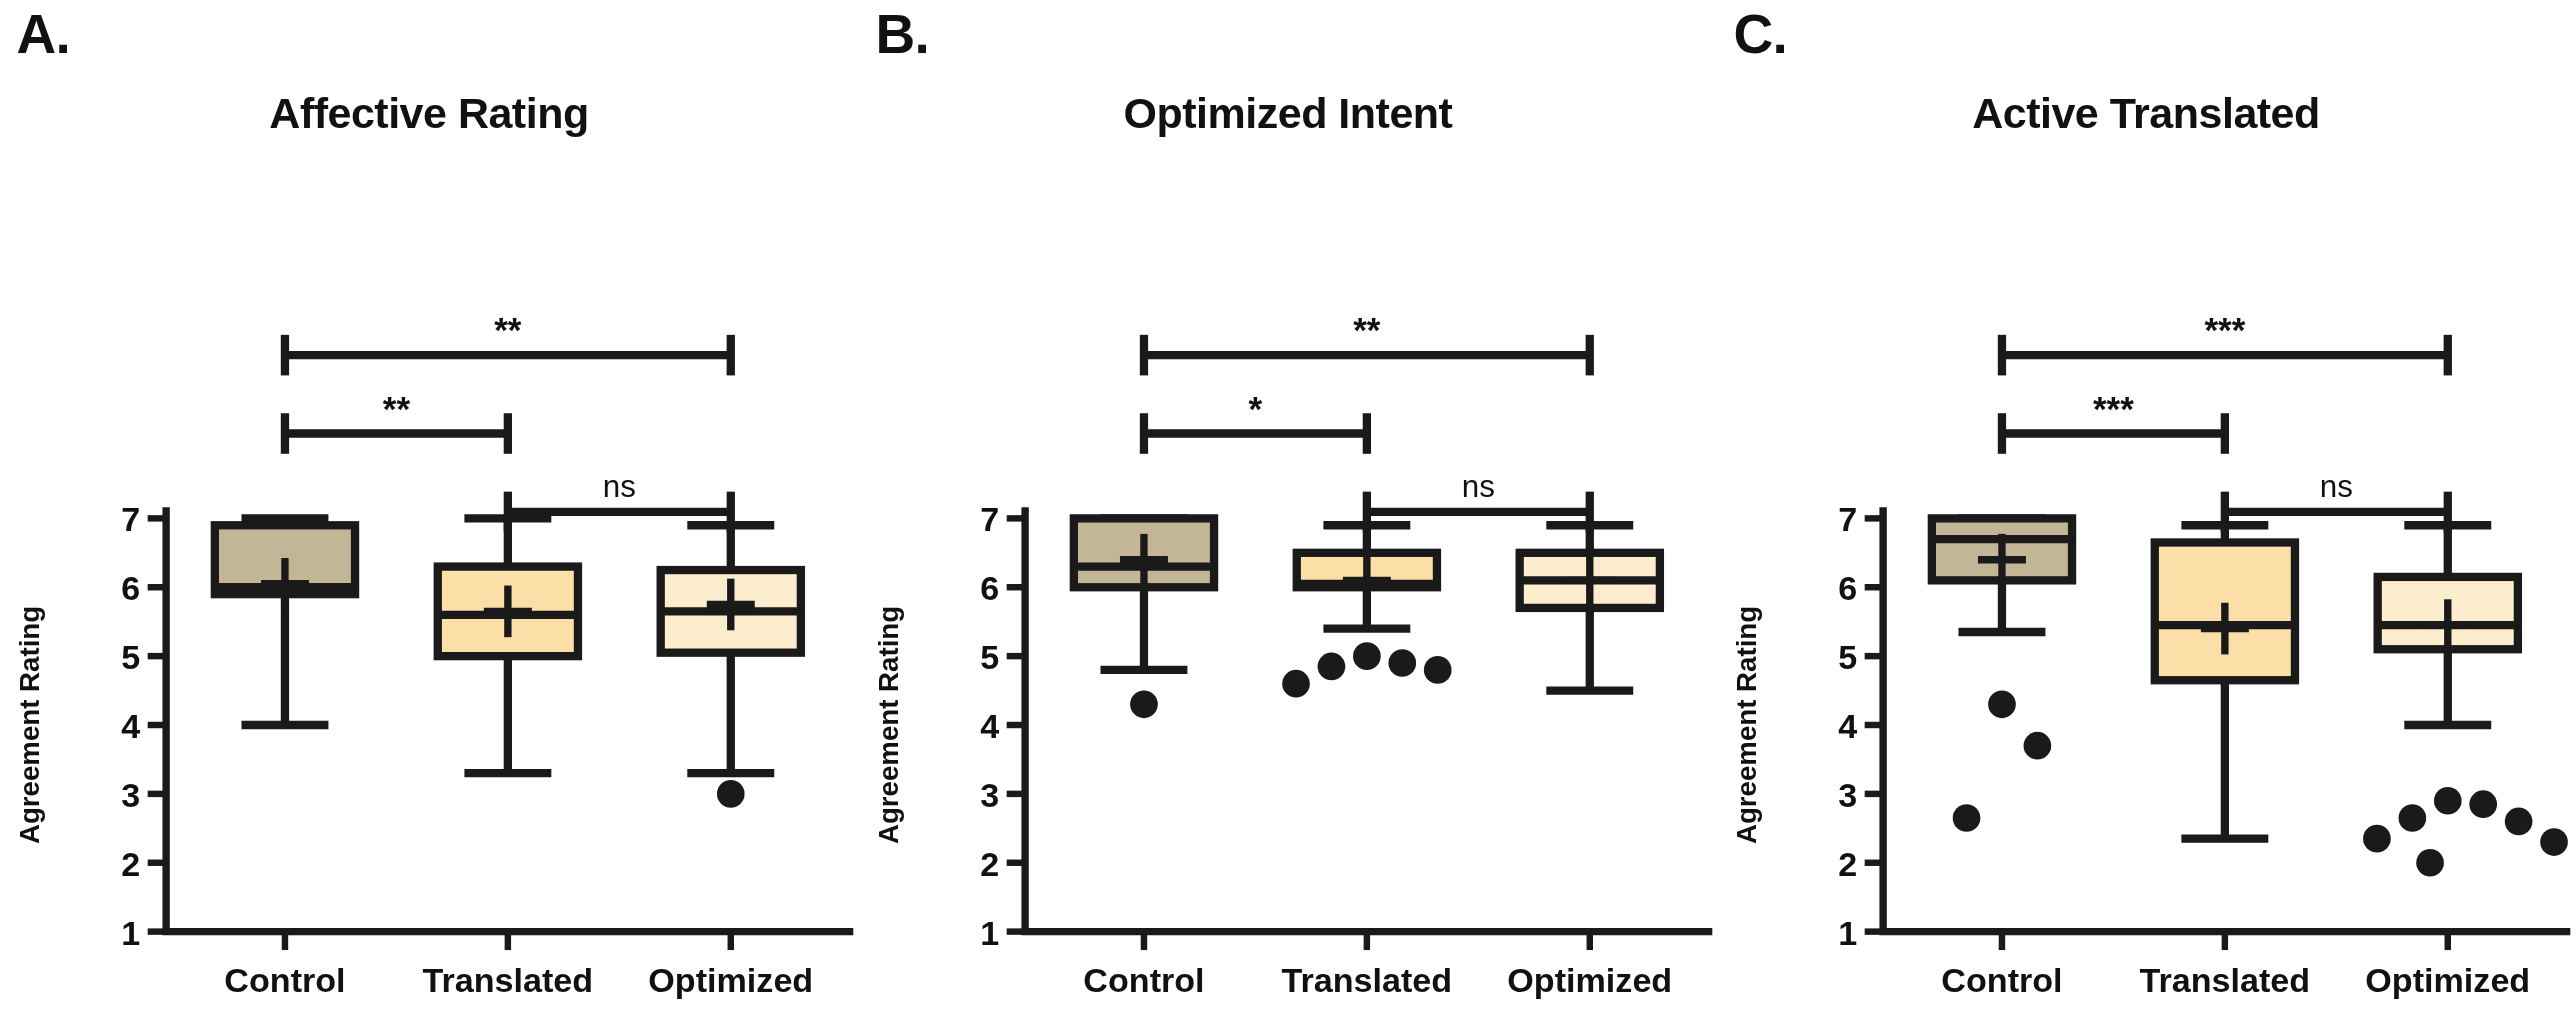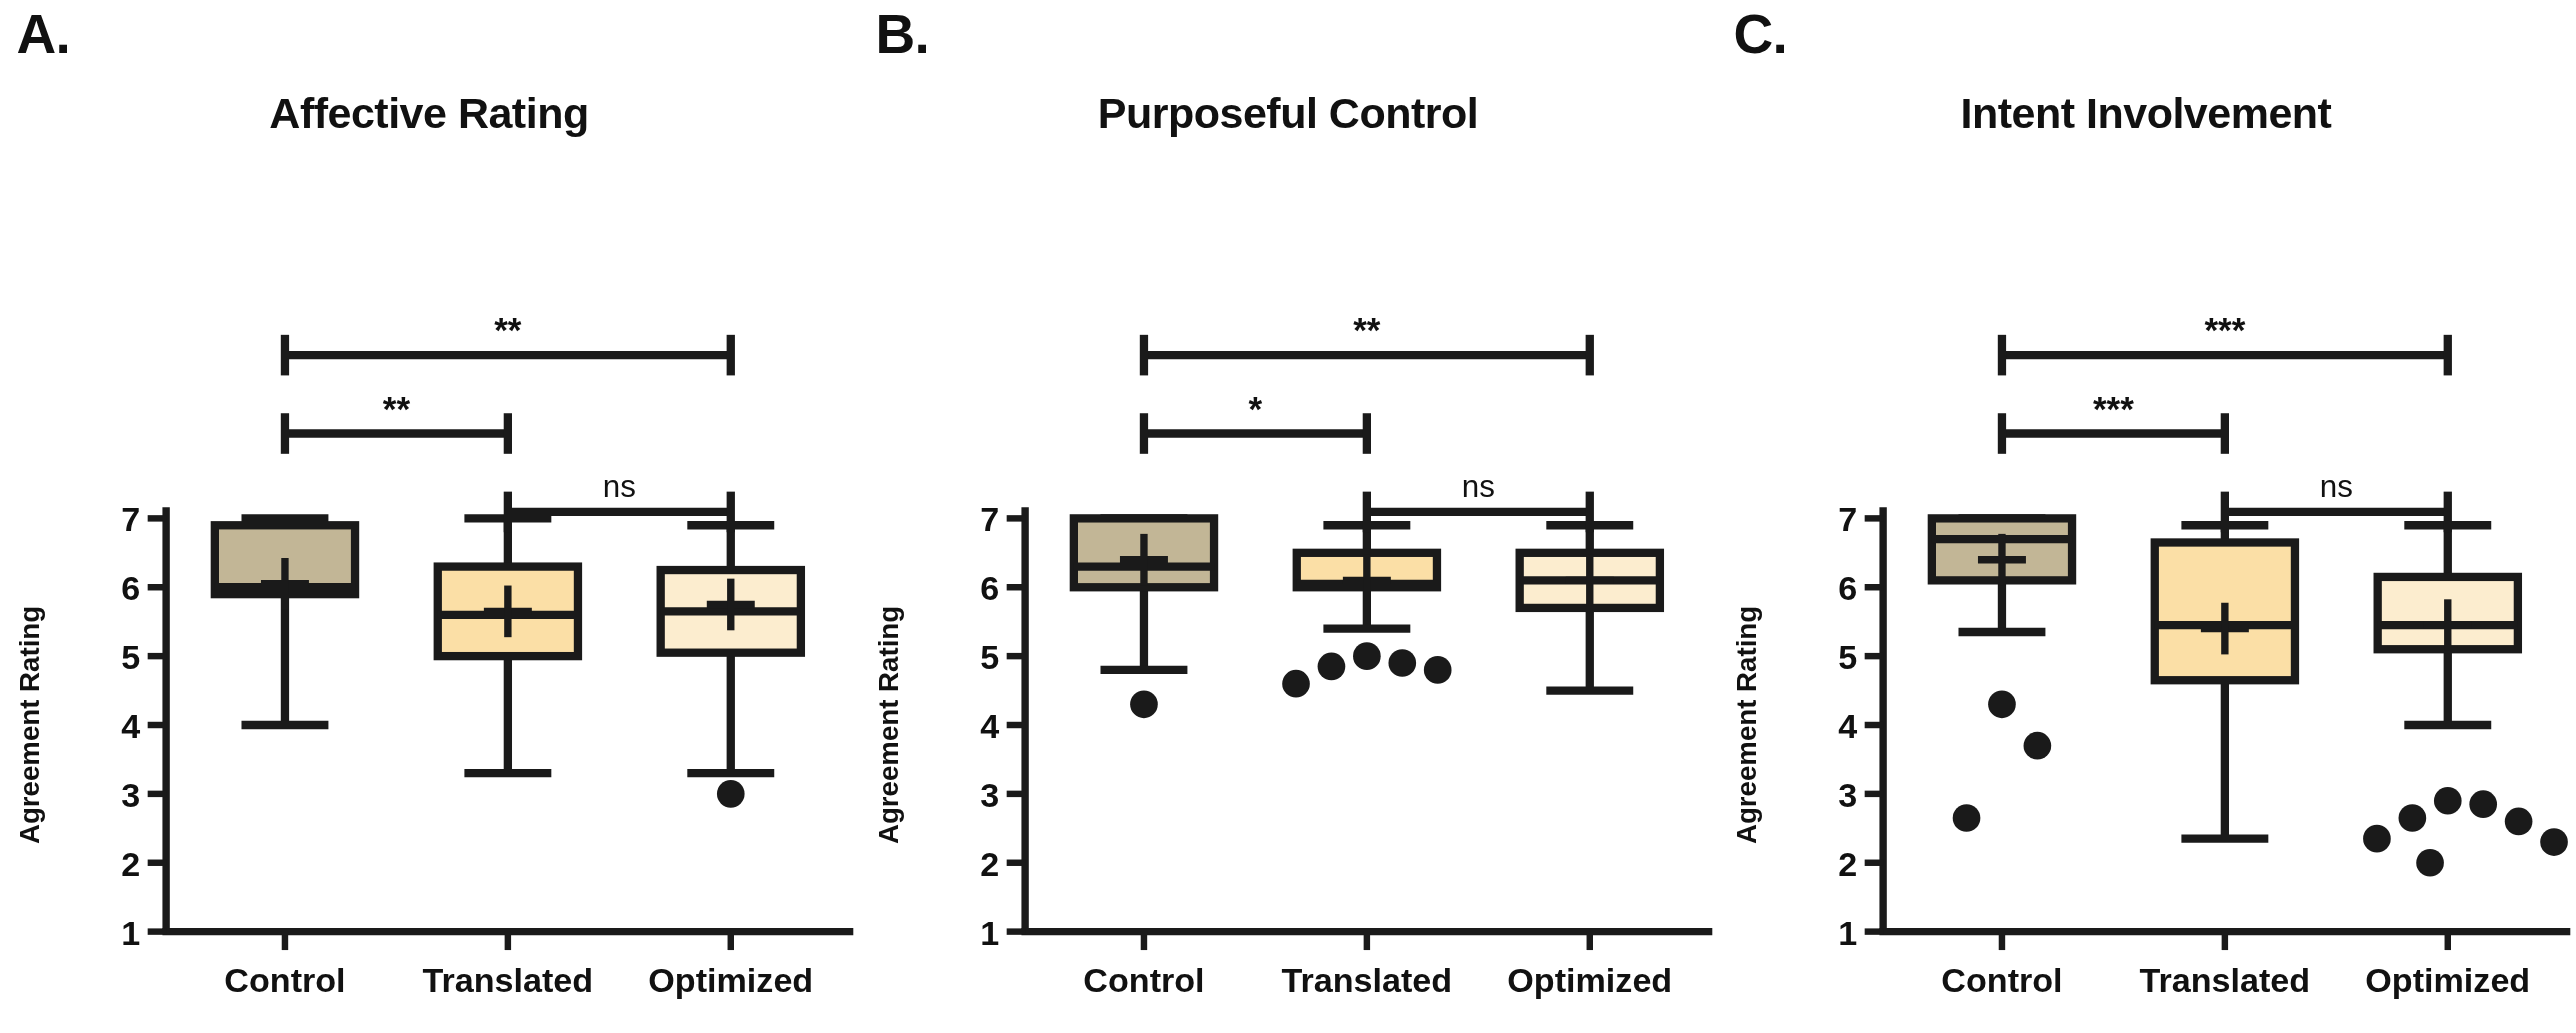--- a/index.html
+++ b/index.html
@@ -157,21 +157,21 @@
             <line x1="550.5" y1="555" x2="792.1666666666666" y2="555" stroke="#1a1a1a" stroke-width="9"></line>
             <line x1="550.5" y1="533" x2="550.5" y2="577" stroke="#1a1a1a" stroke-width="9"></line>
             <line x1="792.1666666666666" y1="533" x2="792.1666666666666" y2="577" stroke="#1a1a1a" stroke-width="9"></line>
             <text x="671.3333333333333" y="539" text-anchor="middle" class="ns-text">ns</text>
           </g>
         </svg></div>
   </div>
 
   <div class="panel" style="left:859px;">
     <div class="panel-letter">B.</div>
-    <div class="panel-title">Purposeful Control</div>
+    <div class="panel-title">Optimized Intent</div>
     <div class="plot-svg" id="plot-b"><svg width="858" height="1034" viewBox="0 0 930 1121">
           <text x="42" y="786" transform="rotate(-90 42 786)" text-anchor="middle" class="ylabel">Agreement Rating</text>
           <line x1="180" y1="550" x2="180" y2="1010" stroke="#1a1a1a" stroke-width="8"></line>
           <line x1="176" y1="1010" x2="925" y2="1010" stroke="#1a1a1a" stroke-width="8"></line>
           <line x1="160" y1="1010" x2="180" y2="1010" stroke="#1a1a1a" stroke-width="7"></line>
           <text x="152" y="1024" text-anchor="end" class="ytick-text">1</text>
           <line x1="160" y1="935.3333333333334" x2="180" y2="935.3333333333334" stroke="#1a1a1a" stroke-width="7"></line>
           <text x="152" y="949.3333333333334" text-anchor="end" class="ytick-text">2</text>
           <line x1="160" y1="860.6666666666667" x2="180" y2="860.6666666666667" stroke="#1a1a1a" stroke-width="7"></line>
           <text x="152" y="874.6666666666667" text-anchor="end" class="ytick-text">3</text>
@@ -241,21 +241,21 @@
             <line x1="550.5" y1="555" x2="792.1666666666666" y2="555" stroke="#1a1a1a" stroke-width="9"></line>
             <line x1="550.5" y1="533" x2="550.5" y2="577" stroke="#1a1a1a" stroke-width="9"></line>
             <line x1="792.1666666666666" y1="533" x2="792.1666666666666" y2="577" stroke="#1a1a1a" stroke-width="9"></line>
             <text x="671.3333333333333" y="539" text-anchor="middle" class="ns-text">ns</text>
           </g>
         </svg></div>
   </div>
 
   <div class="panel" style="left:1717px;">
     <div class="panel-letter">C.</div>
-    <div class="panel-title">Intent Involvement</div>
+    <div class="panel-title">Active Translated</div>
     <div class="plot-svg" id="plot-c"><svg width="858" height="1034" viewBox="0 0 930 1121">
           <text x="42" y="786" transform="rotate(-90 42 786)" text-anchor="middle" class="ylabel">Agreement Rating</text>
           <line x1="180" y1="550" x2="180" y2="1010" stroke="#1a1a1a" stroke-width="8"></line>
           <line x1="176" y1="1010" x2="925" y2="1010" stroke="#1a1a1a" stroke-width="8"></line>
           <line x1="160" y1="1010" x2="180" y2="1010" stroke="#1a1a1a" stroke-width="7"></line>
           <text x="152" y="1024" text-anchor="end" class="ytick-text">1</text>
           <line x1="160" y1="935.3333333333334" x2="180" y2="935.3333333333334" stroke="#1a1a1a" stroke-width="7"></line>
           <text x="152" y="949.3333333333334" text-anchor="end" class="ytick-text">2</text>
           <line x1="160" y1="860.6666666666667" x2="180" y2="860.6666666666667" stroke="#1a1a1a" stroke-width="7"></line>
           <text x="152" y="874.6666666666667" text-anchor="end" class="ytick-text">3</text>

